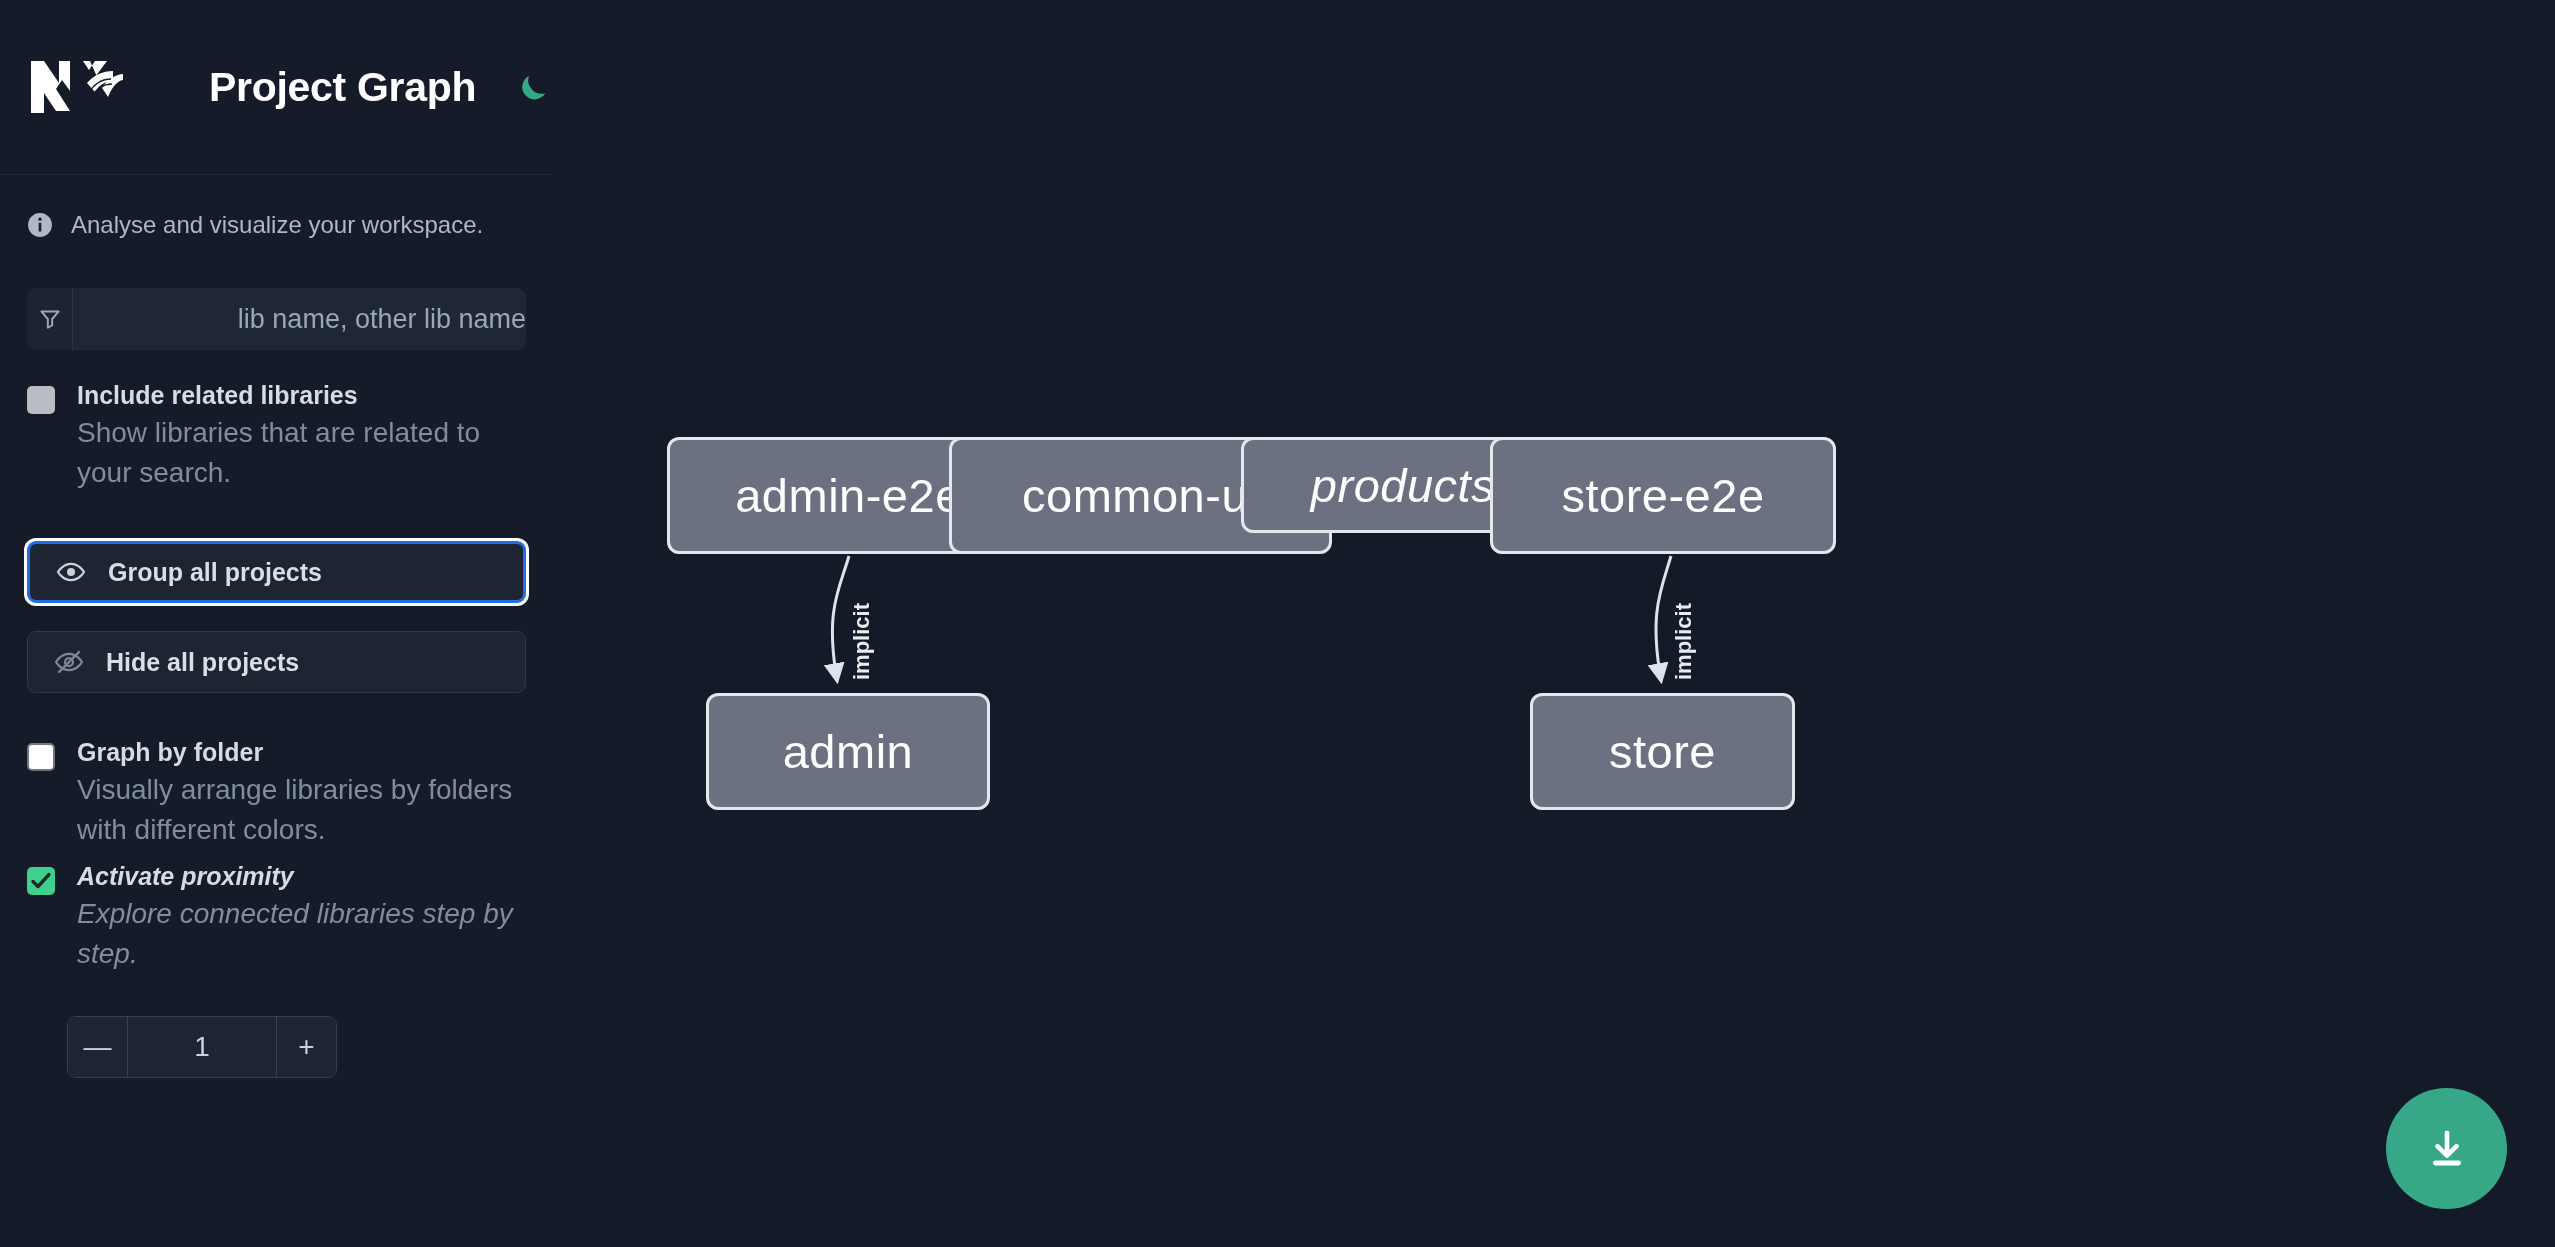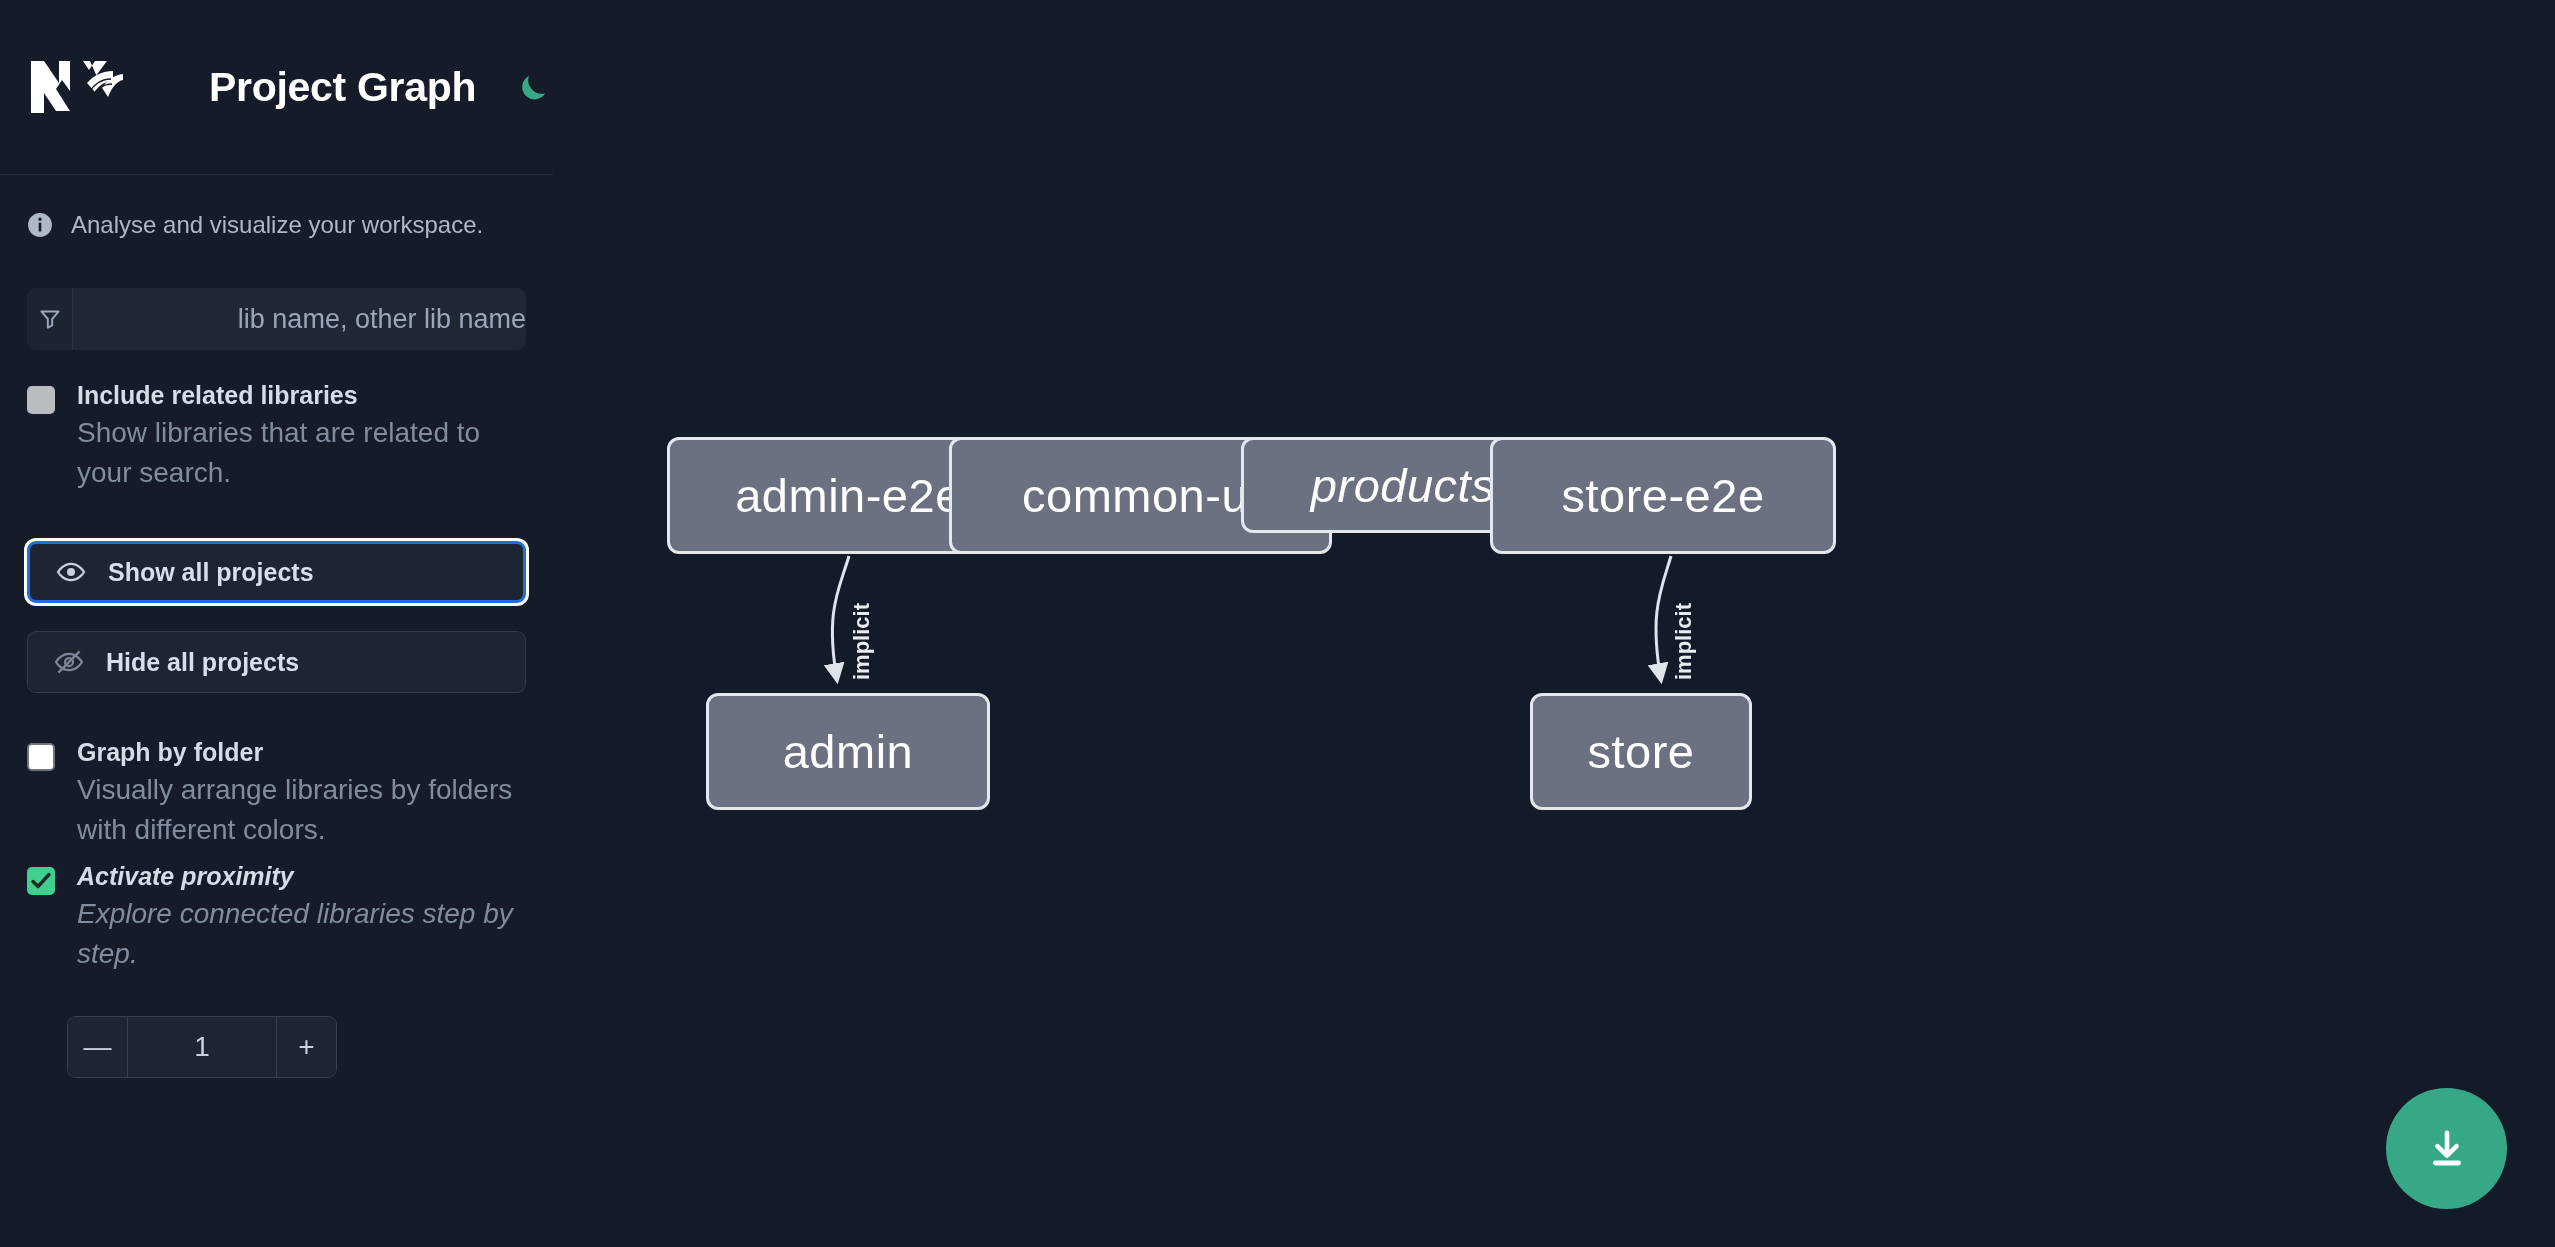--- a/index.html
+++ b/index.html
@@ -255,21 +255,21 @@
         </div>
       </div>
 
       <button class="action-btn" id="show-all-projects">
         <span style="display:flex">
           <svg viewBox="0 0 24 24" width="30" height="30" aria-hidden="true">
             <path d="M1.6 12S5.5 5.5 12 5.5 22.4 12 22.4 12 18.5 18.5 12 18.5 1.6 12 1.6 12z" fill="none" stroke="#c8d0dc" stroke-width="1.8"></path>
             <circle cx="12" cy="12" r="3.2" fill="#c8d0dc"></circle>
           </svg>
         </span>
-        <span>Show all projects</span>
+        <span>Group all projects</span>
       </button>
 
       <button class="action-btn" id="hide-all-projects">
         <span style="display:flex">
           <svg viewBox="0 0 24 24" width="30" height="30" aria-hidden="true">
             <path d="M1.6 12S5.5 5.5 12 5.5 22.4 12 22.4 12 18.5 18.5 12 18.5 1.6 12 1.6 12z" fill="none" stroke="#7c8697" stroke-width="1.8"></path>
             <circle cx="12" cy="12" r="3.2" fill="none" stroke="#7c8697" stroke-width="1.8"></circle>
             <line x1="3.5" y1="20.5" x2="20.5" y2="3.5" stroke="#7c8697" stroke-width="1.9"></line>
           </svg>
         </span>
@@ -322,21 +322,21 @@
     </svg>
 
     <div class="edge-label" style="left:296px; top:680px;">implicit</div>
     <div class="edge-label" style="left:1118px; top:680px;">implicit</div>
 
     <div class="node" style="left:114px; top:437px; width:363px; height:117px;">admin-e2e</div>
     <div class="node" style="left:396px; top:437px; width:383px; height:117px;">common-ui</div>
     <div class="node" style="left:688px; top:437px; width:324px; height:96px;font-style:italic;">products</div>
     <div class="node" style="left:937px; top:437px; width:346px; height:117px;">store-e2e</div>
     <div class="node" style="left:153px; top:693px; width:284px; height:117px;">admin</div>
-    <div class="node" style="left:977px; top:693px; width:222px; height:117px;">store</div>
+    <div class="node" style="left:977px; top:693px; width:265px; height:117px;">store</div>
 
     <button id="download-fab">
       <span style="display:flex">
         <svg viewBox="0 0 24 24" width="46" height="46" aria-hidden="true">
           <path d="M12 3.5v11" stroke="#ffffff" stroke-width="2.4" stroke-linecap="round" fill="none"></path>
           <path d="M7 10.5l5 5 5-5" stroke="#ffffff" stroke-width="2.4" stroke-linecap="round" stroke-linejoin="round" fill="none"></path>
           <path d="M6 19.3h12" stroke="#ffffff" stroke-width="2.6" stroke-linecap="round" fill="none"></path>
         </svg>
       </span>
     </button>

